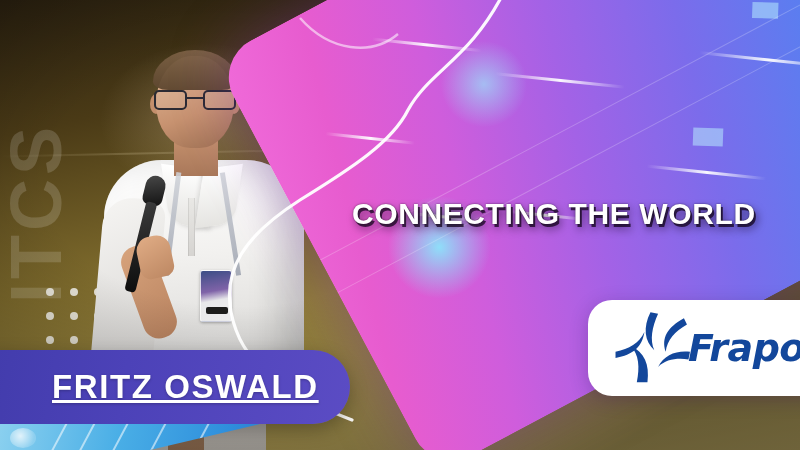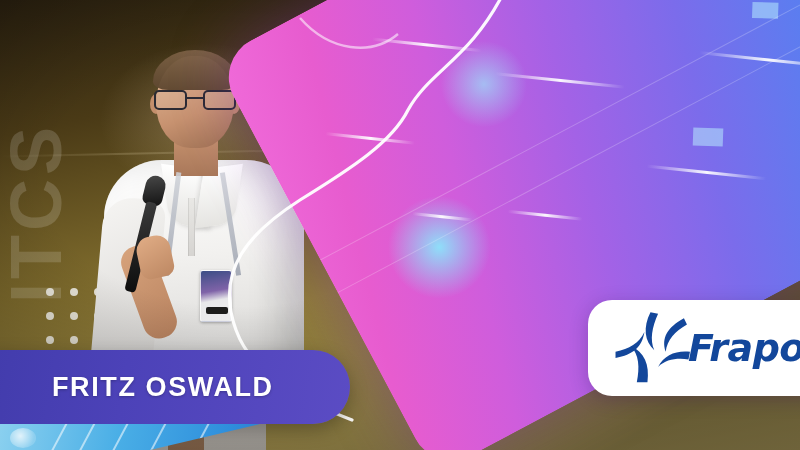--- a/index.html
+++ b/index.html
@@ -282,23 +282,24 @@
 
   
   .name-pill{
     position:absolute; left:-60px; top:350px; width:410px; height:74px;
     border-radius:38px;
     background:linear-gradient(100deg,#3f3aa8 0%, #4c42b8 45%, #5b4cc4 100%);
     box-shadow:0 6px 18px rgba(0,0,0,.28);
     display:flex; align-items:center;
   }
   .name-text{
-    color:#fff; font-size:27px; font-weight:800; letter-spacing:1.6px;
+    color:#fff; font-size:33px; font-weight:800; letter-spacing:1.6px;
     text-transform:uppercase; margin-left:112px;
     text-shadow:0 1px 3px rgba(0,0,0,.25);
+    text-decoration:underline;
   }
 
   
   .cyan-corner{
     position:absolute; left:0; top:424px; width:300px; height:26px;
     overflow:hidden;
     background:linear-gradient(100deg,#8ad0ef 0%, #49aee6 40%, #2f8fdc 75%, #2a6fc9 100%);
     clip-path:polygon(0 0, 260px 0, 150px 100%, 0 100%);
   }
   .cyan-corner .cstreak{
@@ -440,20 +441,21 @@
     <div class="hline" style="top:56%;"></div>
   </div>
 
   <svg class="swoosh" width="800" height="450" viewBox="0 0 800 450">
     <path d="M 505 -10 C 470 60, 430 70, 408 110 C 392 142, 352 168, 300 200
              C 250 232, 214 270, 236 330 C 252 374, 300 400, 352 420" fill="none" stroke="#ffffff" stroke-width="3.2" stroke-linecap="round" opacity="0.95"></path>
     <path d="M 300 18 C 330 52, 372 56, 398 34" fill="none" stroke="#ffffff" stroke-width="2.4" opacity="0.55"></path>
   </svg>
 
   <div class="title">
+    <span>CONNECTING THE WORLD</span>
   </div>
 
   <div class="name-pill">
     <div class="name-text">FRITZ OSWALD</div>
   </div>
 
   <div class="cyan-corner">
     <div class="cstreak" style="left:60px;  top:-20px;"></div>
     <div class="cstreak" style="left:90px;  top:-24px;"></div>
     <div class="cstreak" style="left:120px; top:-18px;"></div>

